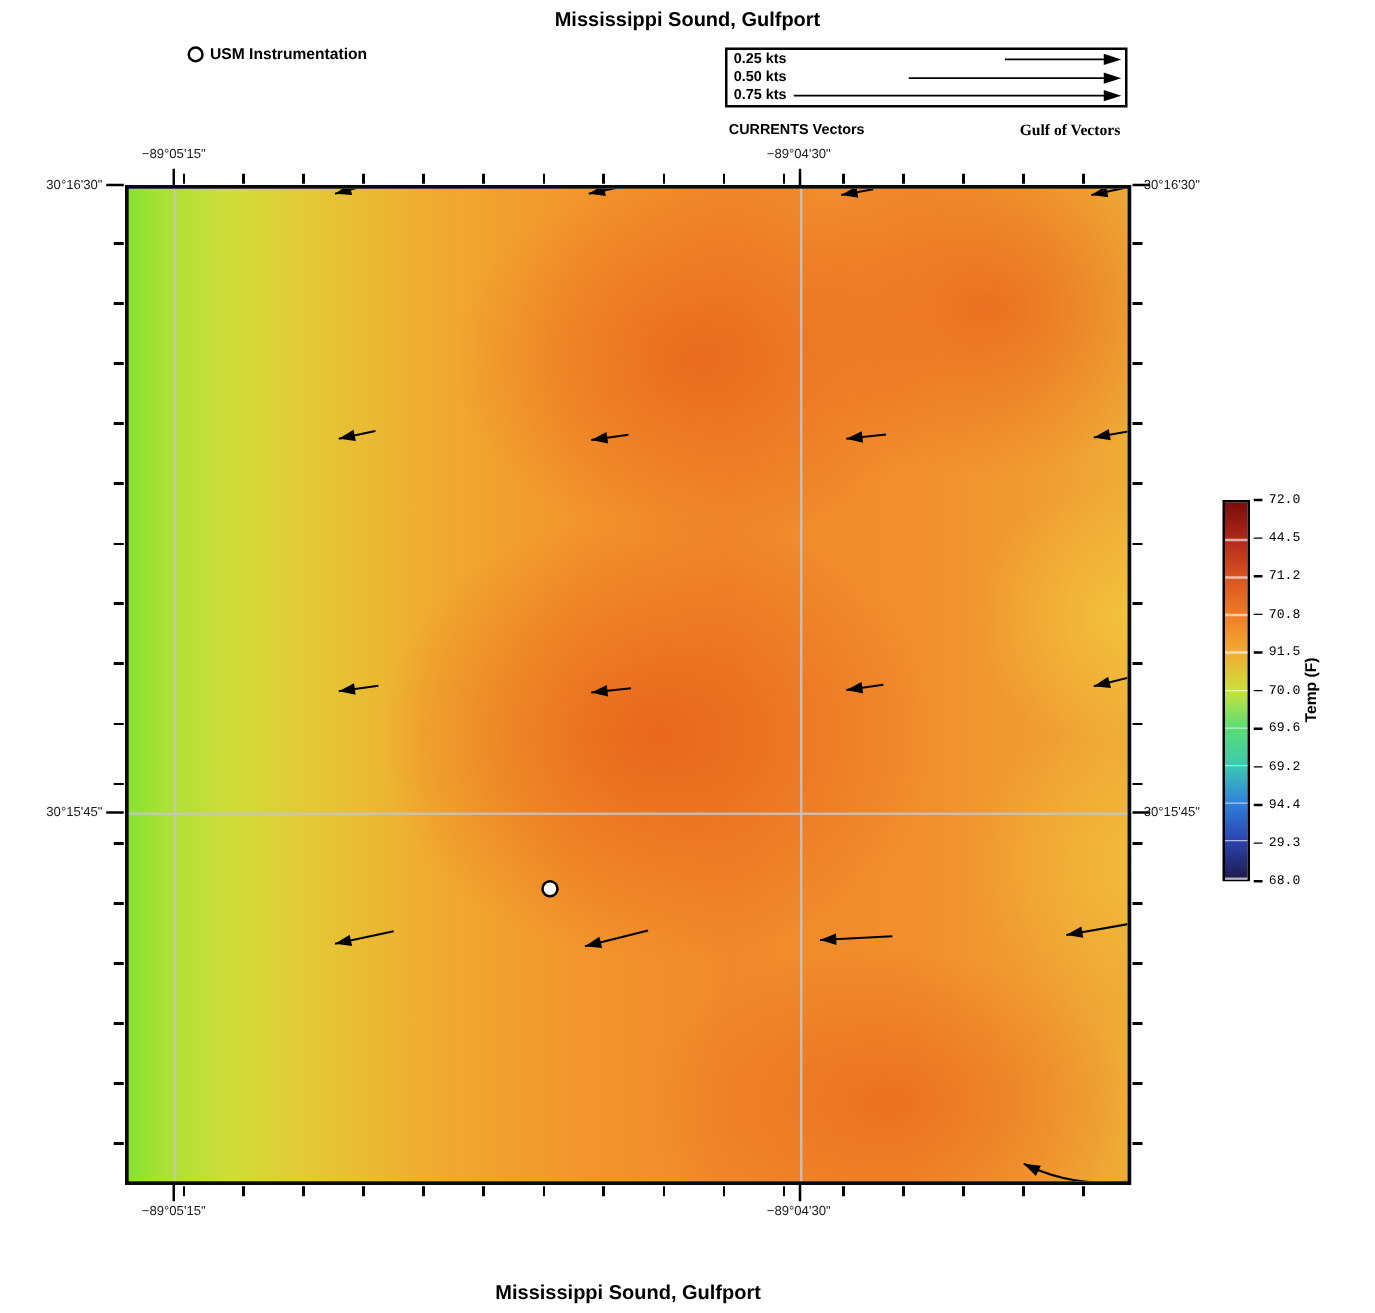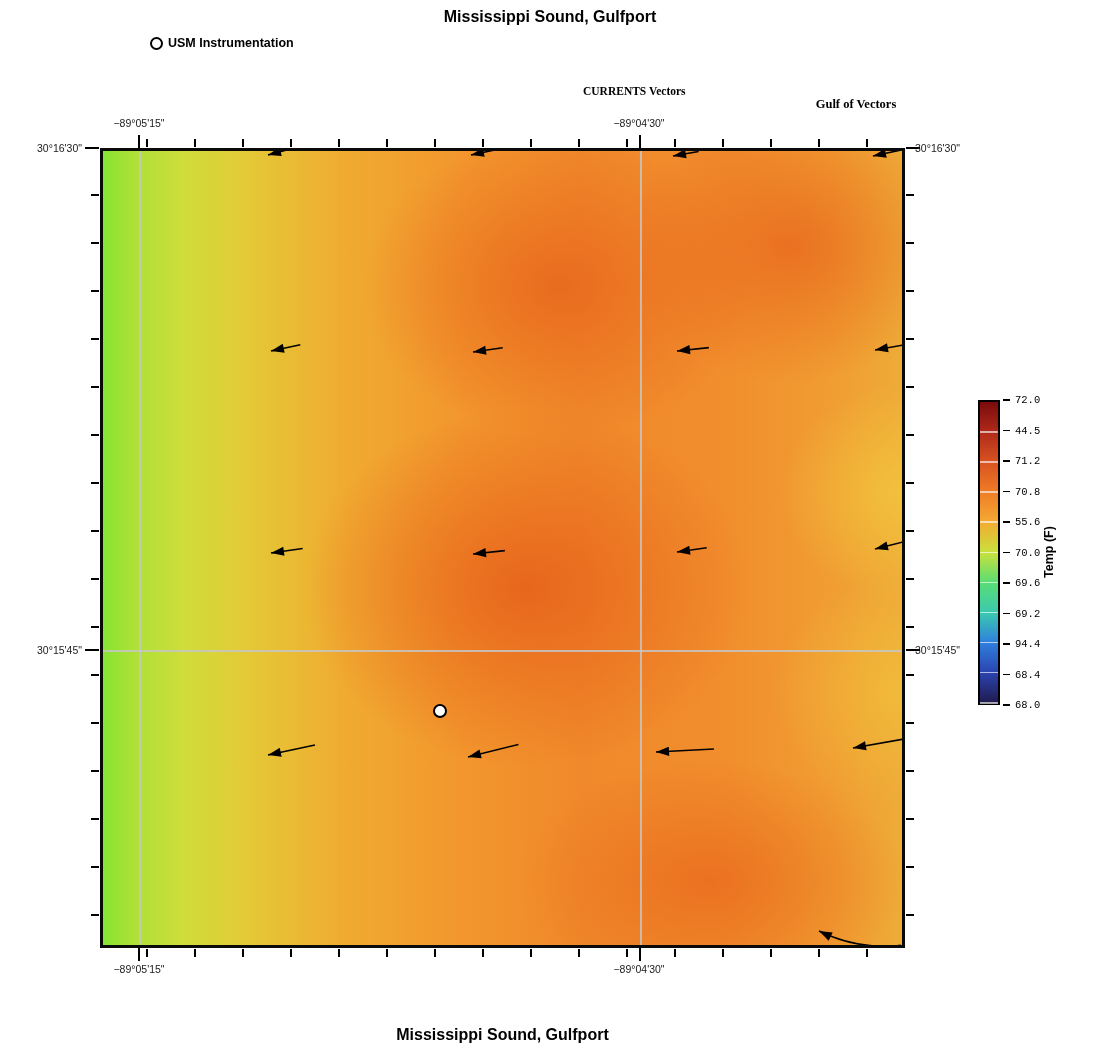--- a/index.html
+++ b/index.html
@@ -13,21 +13,21 @@
 
   .usm-legend{position:absolute;left:111px;top:36px;display:flex;align-items:center;gap:5px;padding-left:39px;}
   .usm-circle{width:9px;height:9px;border:2.5px solid #000;border-radius:50%;background:#fff;}
   .usm-text{font-size:12.5px;font-weight:bold;}
 
   .vec-legend{position:absolute;left:580px;top:38px;width:318px;height:44px;border:2.5px solid #000;
               background:#fff;display:flex;flex-direction:column;justify-content:space-evenly;}
   .vec-row{position:relative;height:13px;}
   .vec-row .lbl{position:absolute;left:5px;top:0;font-size:11.5px;font-weight:bold;line-height:13px;}
   .vec-row svg{position:absolute;right:3px;top:0;}
-  .vec-caption{position:absolute;left:583px;top:85px;font-size:11.5px;font-weight:bold;font-family:Liberation Serif, serif;}
+  .vec-caption{position:absolute;left:583px;top:98px;font-size:11.5px;font-weight:bold;}
 
   .subtitle{position:absolute;left:100px;top:96px;width:805px;text-align:center;font-size:17.5px;}
   .region-label{position:absolute;left:790px;top:97px;width:132px;text-align:center;font-size:12.5px;}
 
   .map{position:absolute;left:100px;top:148px;width:805px;height:800px;border:3px solid #0a0a0a;
        box-sizing:border-box;overflow:hidden;
        background:
         radial-gradient(ellipse 270px 210px at 57% 17%, rgba(232,102,28,.85) 0%, rgba(232,102,28,0) 72%),
         radial-gradient(ellipse 310px 250px at 53% 55%, rgba(231,98,26,.9) 0%, rgba(231,98,26,0) 72%),
         radial-gradient(ellipse 230px 190px at 86% 12%, rgba(232,103,29,.8) 0%, rgba(232,103,29,0) 72%),
@@ -68,20 +68,43 @@
 
 <div id="stage">
 
   <div class="top-title sans-b">Mississippi Sound, Gulfport</div>
 
   <div class="usm-legend">
     <span class="usm-circle"></span>
     <span class="usm-text">USM Instrumentation</span>
   </div>
 
+  <div class="vec-legend">
+    <div class="vec-row">
+      <span class="lbl">0.25 kts</span>
+    <svg width="305" height="13">
+          <line x1="212" y1="6.5" x2="293" y2="6.5" stroke="#000" stroke-width="1.4"></line>
+          <polygon points="305,6.5 291,2 291,11" fill="#000"></polygon>
+        </svg>
+      </div>
+    <div class="vec-row">
+      <span class="lbl">0.50 kts</span>
+    <svg width="305" height="13">
+          <line x1="135" y1="6.5" x2="293" y2="6.5" stroke="#000" stroke-width="1.4"></line>
+          <polygon points="305,6.5 291,2 291,11" fill="#000"></polygon>
+        </svg>
+      </div>
+    <div class="vec-row">
+      <span class="lbl">0.75 kts</span>
+    <svg width="305" height="13">
+          <line x1="43" y1="6.5" x2="293" y2="6.5" stroke="#000" stroke-width="1.4"></line>
+          <polygon points="305,6.5 291,2 291,11" fill="#000"></polygon>
+        </svg>
+      </div>
+  </div>
   <div class="vec-caption">CURRENTS Vectors</div>
 
   <div class="region-label serif-b">Gulf of Vectors</div>
 
   <div class="tick-strip-h" style="top:139px"></div>
   <div class="tick-strip-h" style="top:949px"></div>
   <div class="tick-strip-v" style="left:91px"></div>
   <div class="tick-strip-v" style="left:906px"></div>
   <div class="grid-dash-v" style="left:138px;top:135px"></div>
   <div class="grid-dash-v" style="left:639px;top:135px"></div>
@@ -159,30 +182,30 @@
   <div class="cb-ticks" id="cbTicks">
       <div class="cb-dash" style="top: calc(0% - 1px);"></div>
       <span class="cb-lab" style="top: calc(0% - 6px);">72.0</span>
       <div class="cb-dash" style="top: calc(10% - 1px);"></div>
       <span class="cb-lab" style="top: calc(10% - 6px);">44.5</span>
       <div class="cb-dash" style="top: calc(20% - 1px);"></div>
       <span class="cb-lab" style="top: calc(20% - 6px);">71.2</span>
       <div class="cb-dash" style="top: calc(30% - 1px);"></div>
       <span class="cb-lab" style="top: calc(30% - 6px);">70.8</span>
       <div class="cb-dash" style="top: calc(40% - 1px);"></div>
-      <span class="cb-lab" style="top: calc(40% - 6px);">55.6</span>
+      <span class="cb-lab" style="top: calc(40% - 6px);">91.5</span>
       <div class="cb-dash" style="top: calc(50% - 1px);"></div>
       <span class="cb-lab" style="top: calc(50% - 6px); text-align: center;">70.0</span>
       <div class="cb-dash" style="top: calc(60% - 1px);"></div>
       <span class="cb-lab" style="top: calc(60% - 6px);">69.6</span>
       <div class="cb-dash" style="top: calc(70% - 1px);"></div>
       <span class="cb-lab" style="top: calc(70% - 6px);">69.2</span>
       <div class="cb-dash" style="top: calc(80% - 1px);"></div>
       <span class="cb-lab" style="top: calc(80% - 6px);">94.4</span>
       <div class="cb-dash" style="top: calc(90% - 1px);"></div>
-      <span class="cb-lab" style="top: calc(90% - 6px);">68.4</span>
+      <span class="cb-lab" style="top: calc(90% - 6px);">29.3</span>
       <div class="cb-dash" style="top: calc(100% - 1px);"></div>
       <span class="cb-lab" style="top: calc(100% - 6px);">68.0</span>
     </div>
   <div class="cb-title">Temp (F)</div>
 
   <div class="bottom-title sans-b">Mississippi Sound, Gulfport</div>
 </div>
 
 </body></html>

